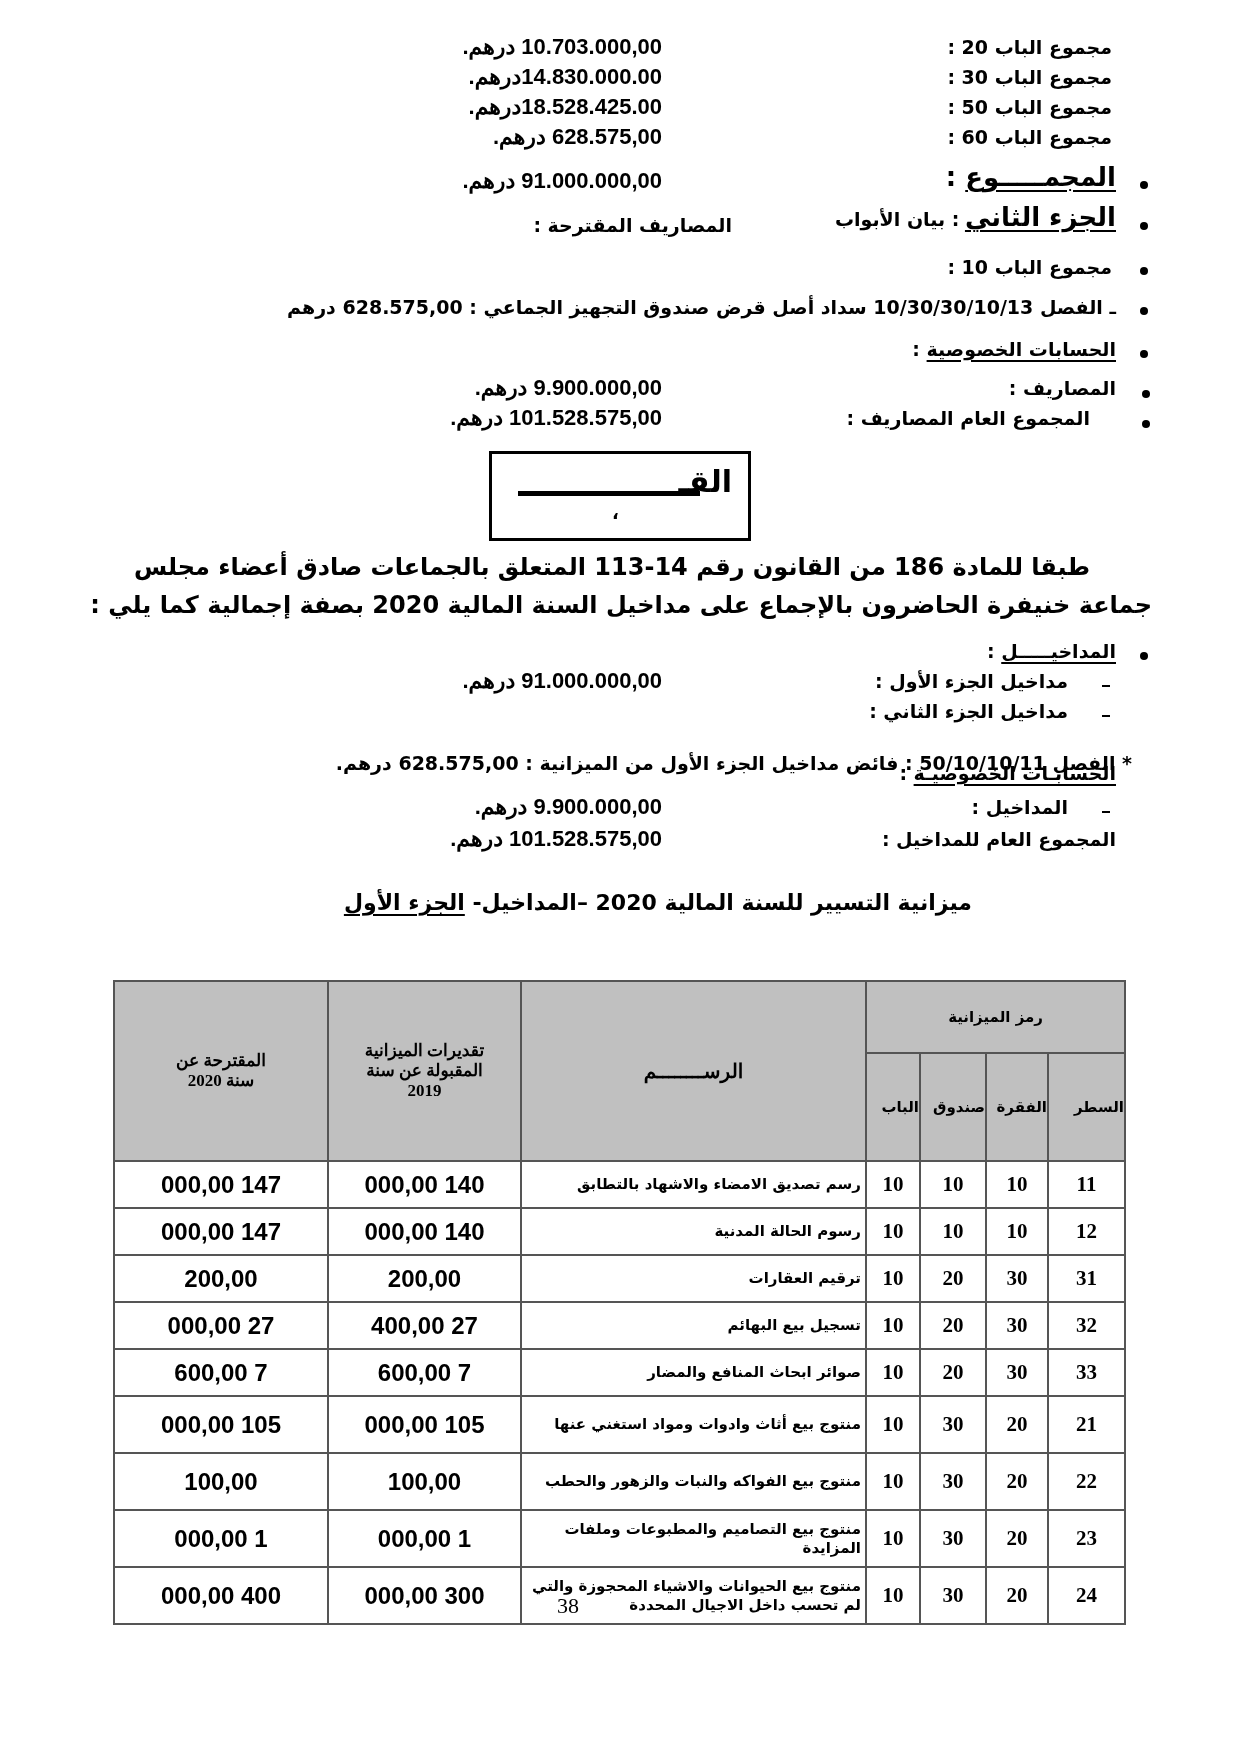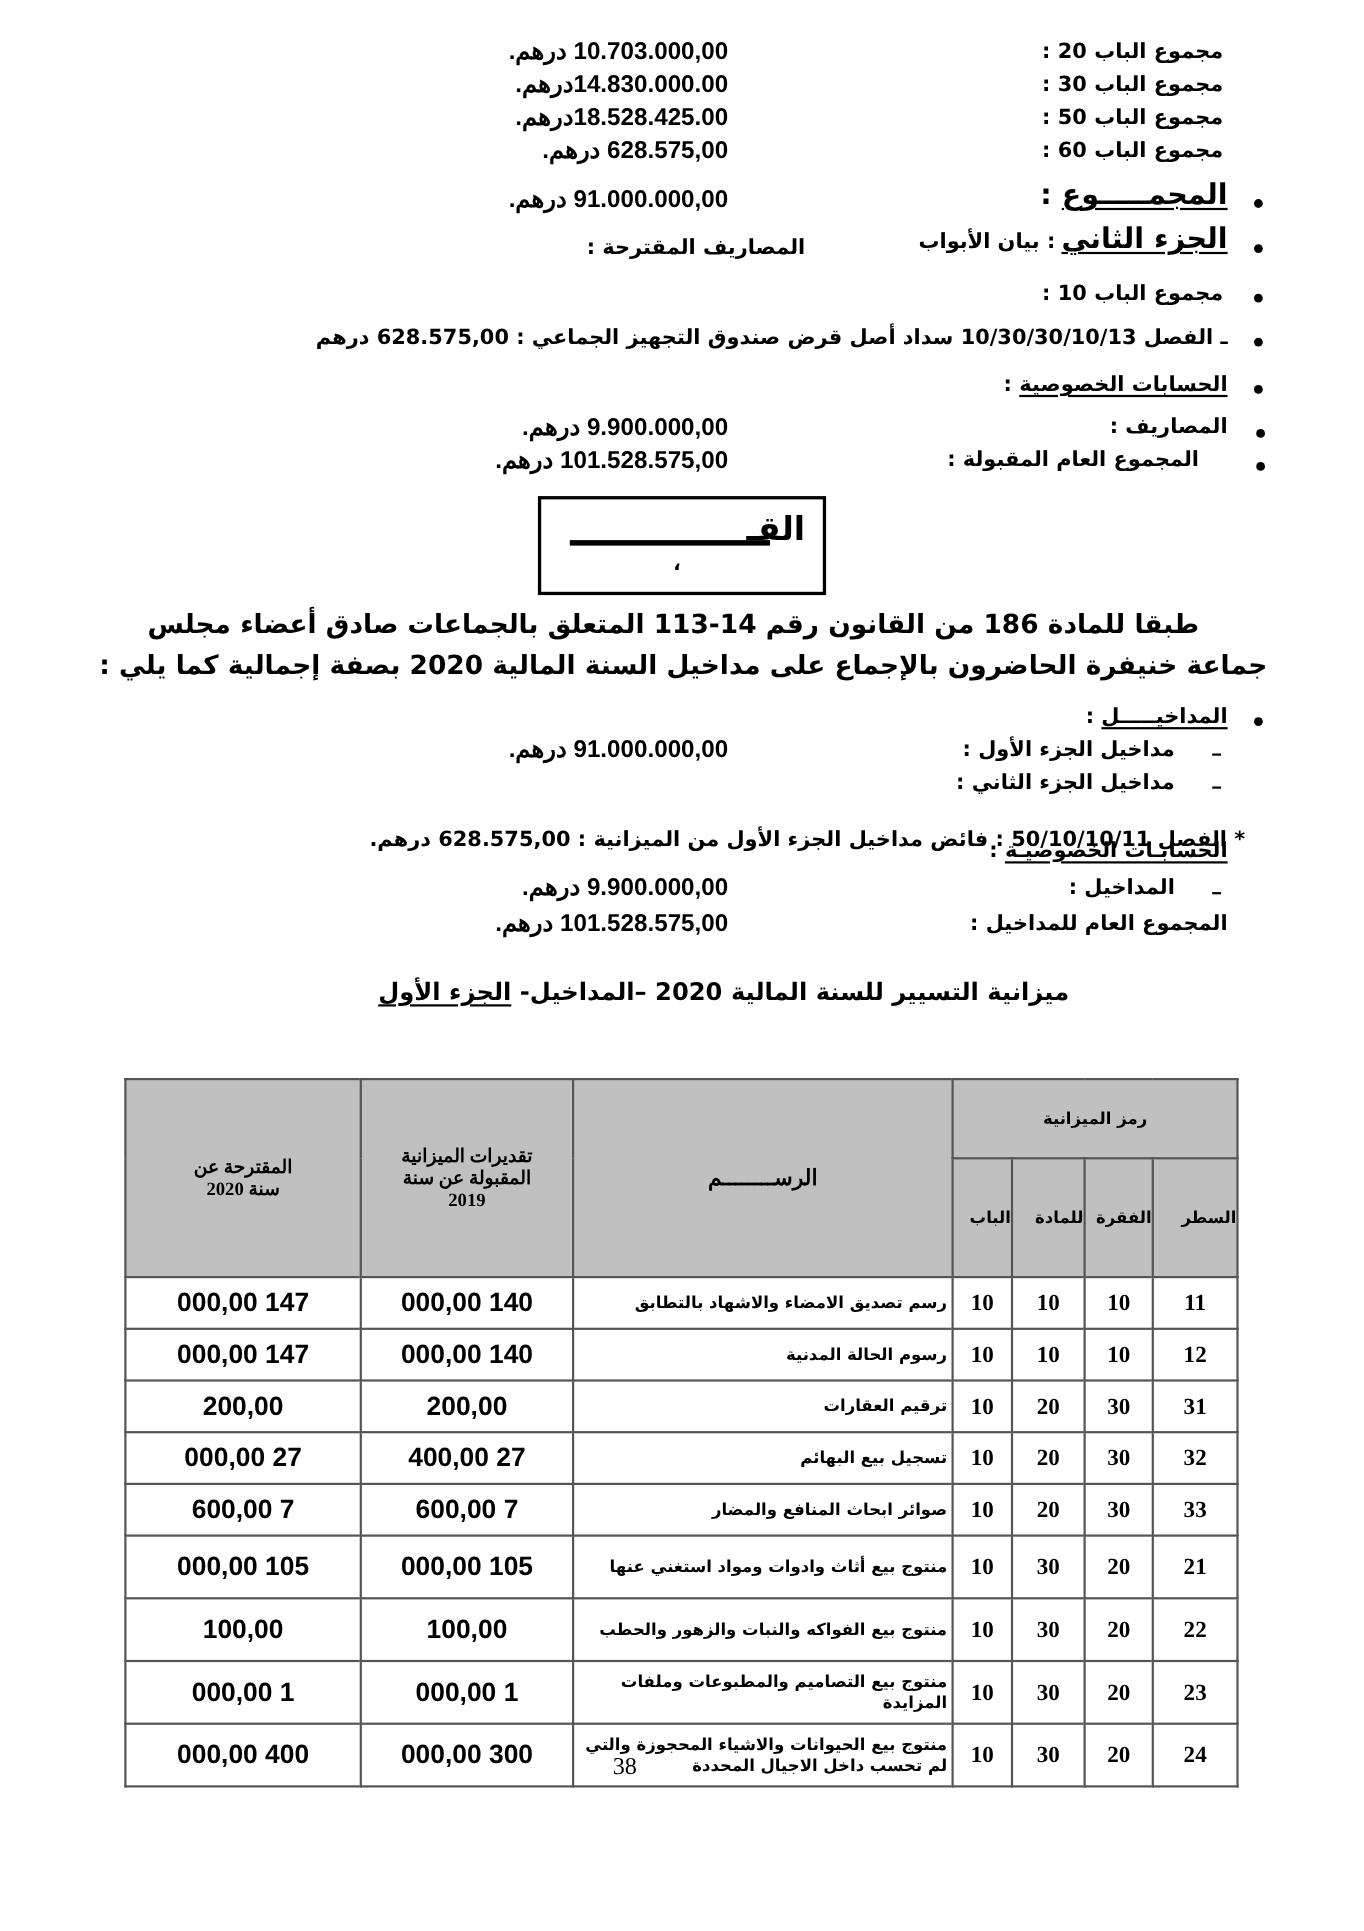--- a/index.html
+++ b/index.html
@@ -58,21 +58,21 @@
 <div class="abs rtl lbl" style="right:124px; top:296px;">ـ الفصل 10/30/30/10/13 سداد أصل قرض صندوق التجهيز الجماعي : 628.575,00  درهم</div>
 
 <span class="bullet" style="left:1140px; top:350px;"></span>
 <div class="abs rtl lbl" style="right:124px; top:338px;"><span class="u">الحسابات الخصوصية</span> <span>:</span></div>
 
 <span class="bullet" style="left:1142px; top:390px;"></span>
 <div class="abs rtl lbl" style="right:124px; top:377px;">المصاريف :</div>
 <div class="abs num" style="right:578px; top:375px;">9.900.000,00  درهم.</div>
 
 <span class="bullet" style="left:1142px; top:420px;"></span>
-<div class="abs rtl lbl" style="right:150px; top:407px;">المجموع العام المقبولة :</div>
+<div class="abs rtl lbl" style="right:150px; top:407px;">المجموع العام المصاريف :</div>
 <div class="abs num" style="right:578px; top:405px;">101.528.575,00 درهم.</div>
 
 <div class="box">
   <span class="t">القـ</span>
   <span class="line"></span>
   <span class="c">،</span>
 </div>
 
 <div class="para" style="top:548px; text-indent:62px;">طبقا للمادة 186 من القانون رقم 14-113 المتعلق بالجماعات صادق أعضاء مجلس جماعة خنيفرة الحاضرون  بالإجماع على مداخيل السنة المالية 2020 بصفة إجمالية كما يلي :</div>
 
@@ -116,21 +116,21 @@
       <th class="hd" rowspan="2">
           <div style="width:140px; margin:12px auto; white-space:normal;">تقديرات الميزانية المقبولة عن سنة 2019</div>
         </th>
       <th class="hd" rowspan="2">
           <div style="width:110px; margin:0 auto; white-space:normal;">المقترحة عن سنة 2020</div>
         </th>
     </tr>
     <tr>
       <th class="sub">السطر</th>
       <th class="sub">الفقرة</th>
-      <th class="sub">للمادة</th>
+      <th class="sub">صندوق</th>
       <th class="sub">الباب</th>
     </tr>
   </thead>
   <tbody id="tbody">
       <tr style="height: 47px;">
         <td class="code">11</td>
         <td class="code">10</td>
         <td class="code">10</td>
         <td class="code">10</td>
         <td class="desc">رسم تصديق الامضاء  والاشهاد بالتطابق</td>

